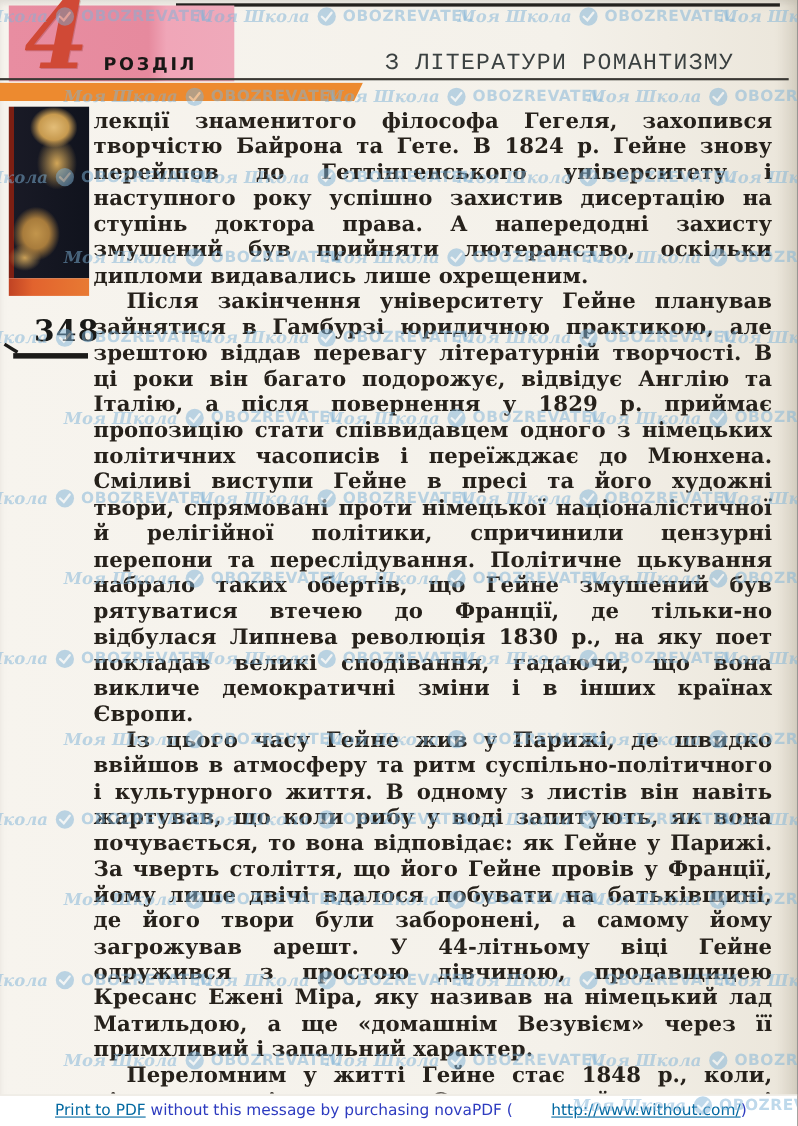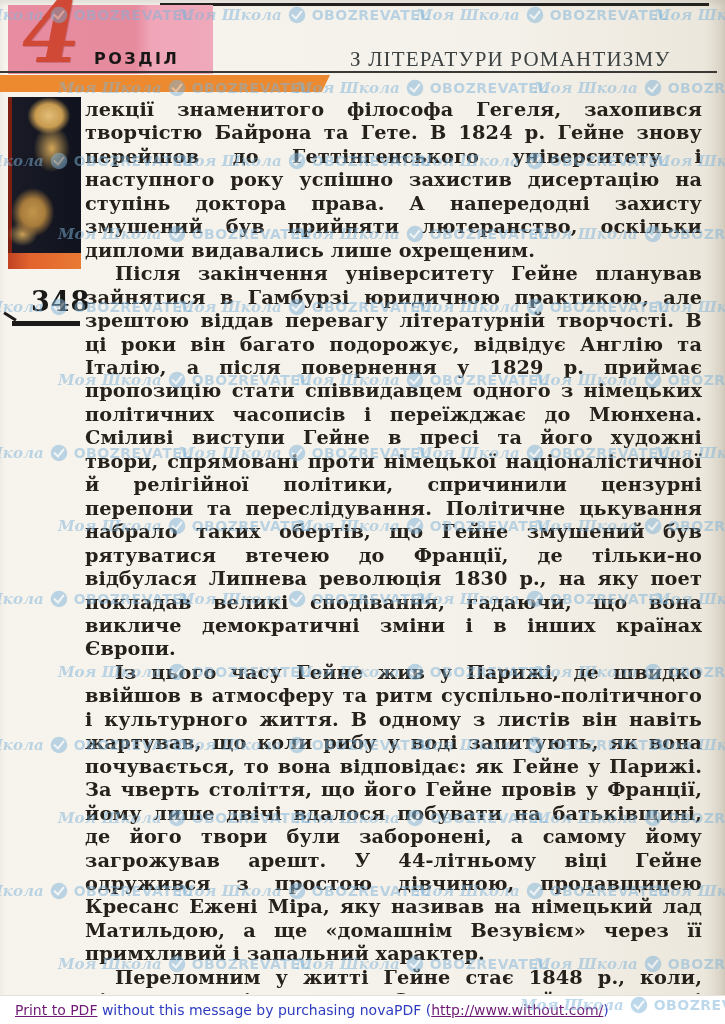--- a/index.html
+++ b/index.html
@@ -24,21 +24,21 @@
     font-size:84px;line-height:1;color:#d04936;
     text-shadow:1px 1px 0 rgba(120,20,10,.25);
   }
   .chapter-label{
     position:absolute;left:86px;top:44px;
     font-family:"DejaVu Sans",sans-serif;font-weight:bold;
     font-size:16px;letter-spacing:2.5px;color:#181715;
   }
   .section-title{
     position:absolute;left:350px;top:47px;
-    font-family:Liberation Serif, serif;
+    font-family:Liberation Mono, monospace;
     font-size:21px;letter-spacing:1.2px;color:#3b4141;white-space:nowrap;
   }
   .header-rule{position:absolute;left:0;right:8px;top:71px;height:2px;background:#3a3834;}
   .orange-bar{
     position:absolute;left:0;top:75px;width:330px;height:17px;
     background:#ed8a2f;
     clip-path:polygon(0 0,100% 0,97.5% 100%,0 100%);
   }
   
   .illustration{
@@ -86,21 +86,21 @@
   .wm .wm-caps{font-family:"DejaVu Sans",sans-serif;font-weight:bold;font-size:14px;letter-spacing:.5px;}
   .wm svg{display:block;}
   
   .footer{
     position:absolute;left:0;right:0;bottom:0;height:29px;
     background:#ffffff;border-top:1px solid #e6e2d8;
     font-family:"DejaVu Sans",sans-serif;font-size:14px;line-height:28px;
     color:#2e3cc0;padding-left:15px;box-sizing:border-box;z-index:4;
     white-space:nowrap;
   }
-  .footer a{color:#701a75;text-decoration:underline;cursor:pointer;}
+  .footer a{color:#0369a1;text-decoration:underline;cursor:pointer;margin-left:35px;}
 </style>
 </head>
 <body>
 
 <div class="page">
 
   <div class="top-rule"></div>
 
   <div class="pink-block">
     <div class="chapter-number">4</div>

